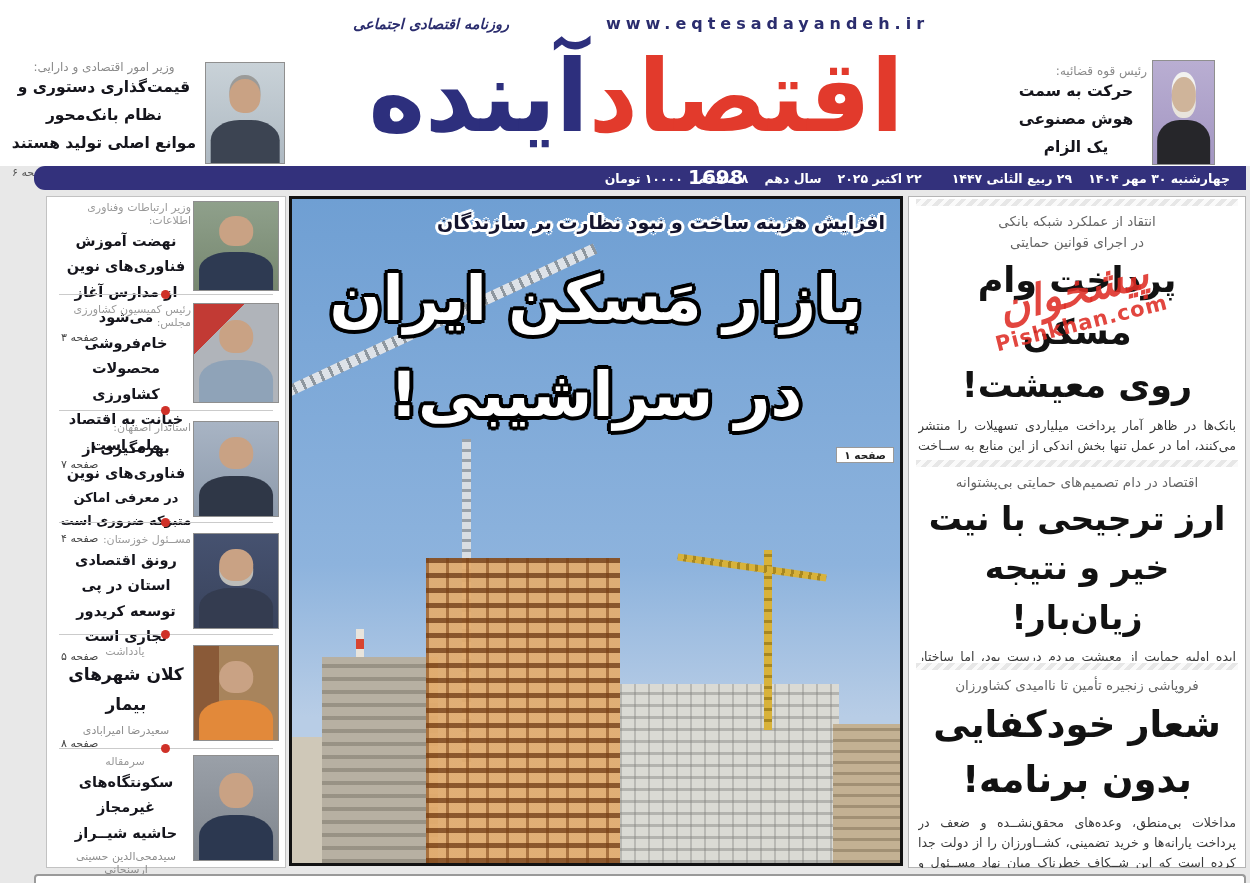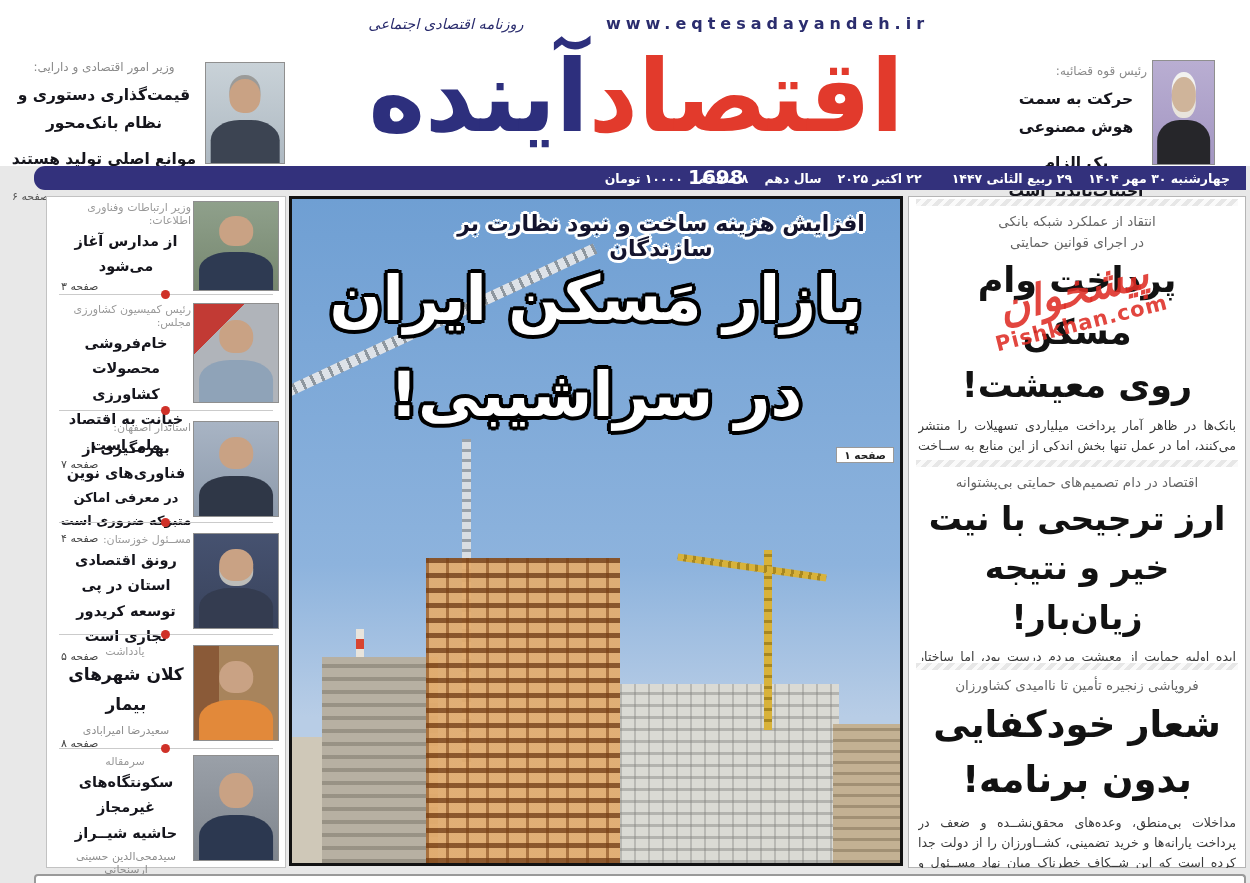--- a/index.html
+++ b/index.html
@@ -2,37 +2,37 @@
 <html lang="fa" dir="rtl"><head>
 <meta charset="utf-8">
 <style>
   html,body{margin:0;padding:0;}
   .page{
     position:relative;width:1250px;height:883px;overflow:hidden;
     background:#e8e8e8;font-family:"DejaVu Sans",sans-serif;direction:rtl;
   }
   
   .header{position:absolute;top:0;left:0;right:0;height:166px;background:#ffffff;}
-  .hdr-col{position:absolute;display:flex;flex-direction:column;gap:8px;}
+  .hdr-col{position:absolute;display:flex;flex-direction:column;}
   .hdr-kicker{font-size:12px;color:#8a8a8a;}
   .hdr-title{font-size:15.5px;font-weight:bold;color:#15151c;line-height:1.8;}
   .hdr-page{font-size:11px;color:#555;}
   .tl-col{left:8px;top:60px;width:192px;text-align:center;}
   .tl-page{text-align:left;margin-top:8px;padding-left:4px;}
   .tr-col2{left:1005px;top:64px;width:142px;text-align:center;}
   .tr-page{text-align:right;margin-top:6px;}
   .portrait{position:absolute;border:1px solid #8f8f8f;overflow:hidden;background:#cfcfcf;}
   .ph-bg{position:absolute;inset:0;}
   .ph-head{position:absolute;left:50%;top:16%;width:40%;height:34%;transform:translateX(-50%);
            border-radius:48% 48% 44% 44%;background:#c9a284;}
   .ph-body{position:absolute;left:50%;bottom:-5%;width:88%;height:48%;transform:translateX(-50%);
            border-radius:42% 42% 0 0;background:#39404e;}
   
   .tagline{position:absolute;left:346px;top:16px;width:170px;text-align:center;
-           font-size:14.5px;font-weight:normal;font-style:italic;color:#2b2d6e;margin-left:15px;}
+           font-size:14.5px;font-weight:bold;font-style:italic;color:#2b2d6e;}
   .site-url{position:absolute;left:606px;top:14px;width:320px;direction:ltr;text-align:left;
             font-size:16px;font-weight:bold;letter-spacing:5px;color:#2b2d6e;}
   .logo{position:absolute;left:336px;top:36px;width:600px;height:126px;line-height:122px;
         text-align:center;font-weight:bold;font-size:96px;white-space:nowrap;transform:scaleY(1.04);}
   .logo .red{color:#e23a2c;}
   .logo .navy{color:#2d2f7d;text-shadow:-3px 0 0 #fff,3px 0 0 #fff,0 -3px 0 #fff,0 3px 0 #fff;}
   
   .datebar{position:absolute;left:34px;right:4px;top:166px;height:24px;background:#33317c;
            border-radius:11px 0 0 11px;color:#fff;display:flex;align-items:center;
            font-size:12.5px;font-weight:bold;gap:16px;padding-right:16px;box-sizing:border-box;}
@@ -70,21 +70,21 @@
      background:repeating-linear-gradient(90deg,#dde2e8 0 7px,#8e979f 7px 10px);}
   .crane-tower{left:170px;top:240px;width:9px;height:330px;
      background:repeating-linear-gradient(0deg,#d8dde2 0 7px,#98a0a8 7px 10px);}
   .crane-red{left:64px;top:430px;width:8px;height:240px;
      background:repeating-linear-gradient(0deg,#d8442f 0 10px,#e8e4dc 10px 20px);}
   .crane-yel{right:21%;bottom:20%;width:8px;height:180px;
      background:repeating-linear-gradient(0deg,#d8b23a 0 8px,#a8871f 8px 11px);}
   .crane-yel-jib{right:12%;bottom:44%;width:150px;height:7px;transform:rotate(8deg);
      background:repeating-linear-gradient(90deg,#d8b23a 0 6px,#a8871f 6px 9px);}
   .mp-kicker{position:absolute;top:12px;left:0;right:0;text-align:center;padding-left:130px;
-     font-size:22px;font-weight:bold;color:#14142e;
+     font-size:19px;font-weight:bold;color:#14142e;
      text-shadow:-2px -2px 0 #fff,2px -2px 0 #fff,-2px 2px 0 #fff,2px 2px 0 #fff,3px 0 0 #fff,-3px 0 0 #fff,0 3px 0 #fff,0 -3px 0 #fff;}
   .mp-headline{position:absolute;top:52px;left:0;right:0;text-align:center;
      font-size:62px;font-weight:bold;line-height:1.55;color:#ffffff;
      text-shadow:-3px -3px 0 #000,3px -3px 0 #000,-3px 3px 0 #000,3px 3px 0 #000,4px 0 0 #000,-4px 0 0 #000,0 4px 0 #000,0 -4px 0 #000;}
   .mp-pagetag{position:absolute;top:248px;right:6px;background:#fff;border:1px solid #999;
      font-size:10.5px;font-weight:bold;color:#222;padding:1px 7px;}
   
   .rightcol{position:absolute;left:908px;top:196px;width:338px;height:672px;background:#fff;
             border:1px solid #b5b5b5;box-sizing:border-box;padding:0 9px;}
   .rc-band{height:7px;margin:2px -2px;
@@ -156,20 +156,21 @@
   <div class="sidebar">
 
     <div class="side-item" style="top:4px;height:90px;">
       <div class="side-photo">
         <div class="ph-bg" style="background:linear-gradient(180deg,#8fa08b,#76876f);"></div>
         <div class="ph-head"></div>
         <div class="ph-body" style="background:#2e3a52;"></div>
       </div>
       <div class="side-text">
         <div class="side-kicker">وزیر ارتباطات وفناوری اطلاعات:</div>
+        <div class="side-title">نهضت آموزش فناوری‌های نوین</div>
         <div class="side-title">از مدارس آغاز می‌شود</div>
         <div class="side-page">صفحه ۳</div>
       </div>
     </div>
     <div class="side-sep" style="top:97px;">
         <div class="dot"></div>
       </div>
 
     <div class="side-item" style="top:106px;height:100px;">
       <div class="side-photo">

